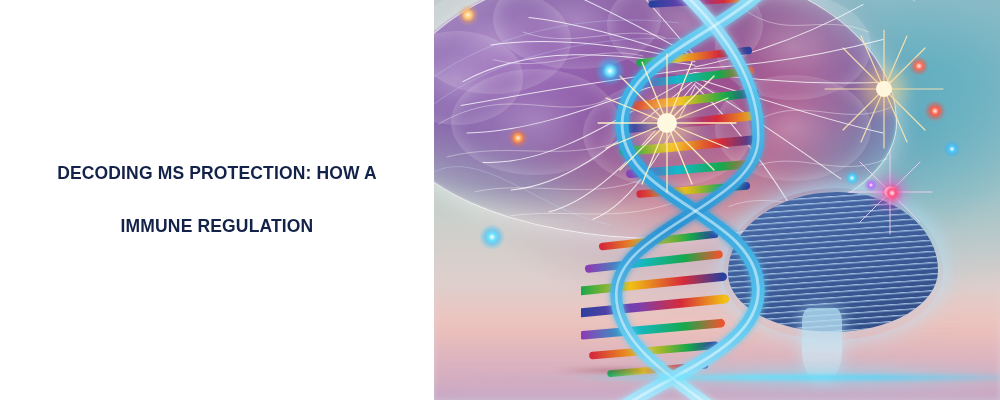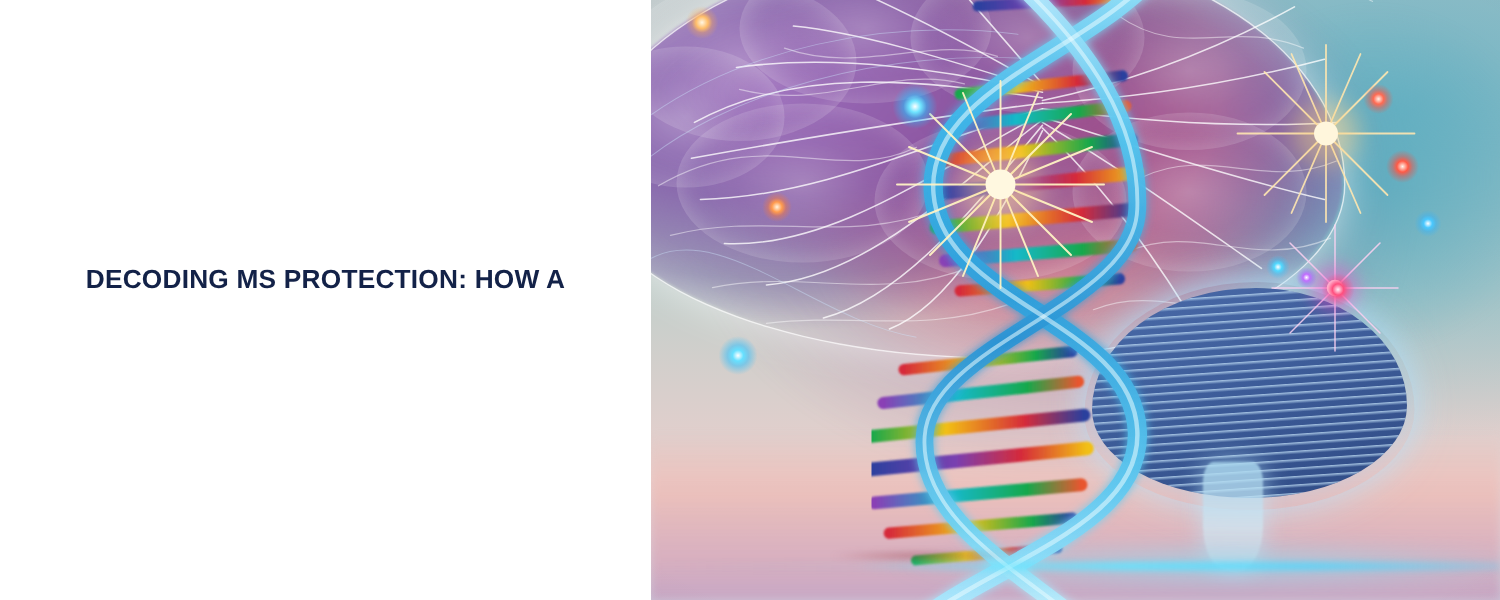--- a/index.html
+++ b/index.html
@@ -261,20 +261,21 @@
 </style>
 </head>
 <body>
 
 <div class="banner">
 
   <div class="text-panel">
     <h1 class="headline">
       <span>DECODING MS PROTECTION: HOW A</span><br>
       <br>
+      <span>IMMUNE REGULATION</span>
     </h1>
   </div>
 
   <div class="art-panel">
     <div class="art-stage">
 
       <div class="bg-base"></div>
       <div class="bg-warm"></div>
       <div class="bg-cool-right"></div>
       <div class="bg-floor-pink"></div>

